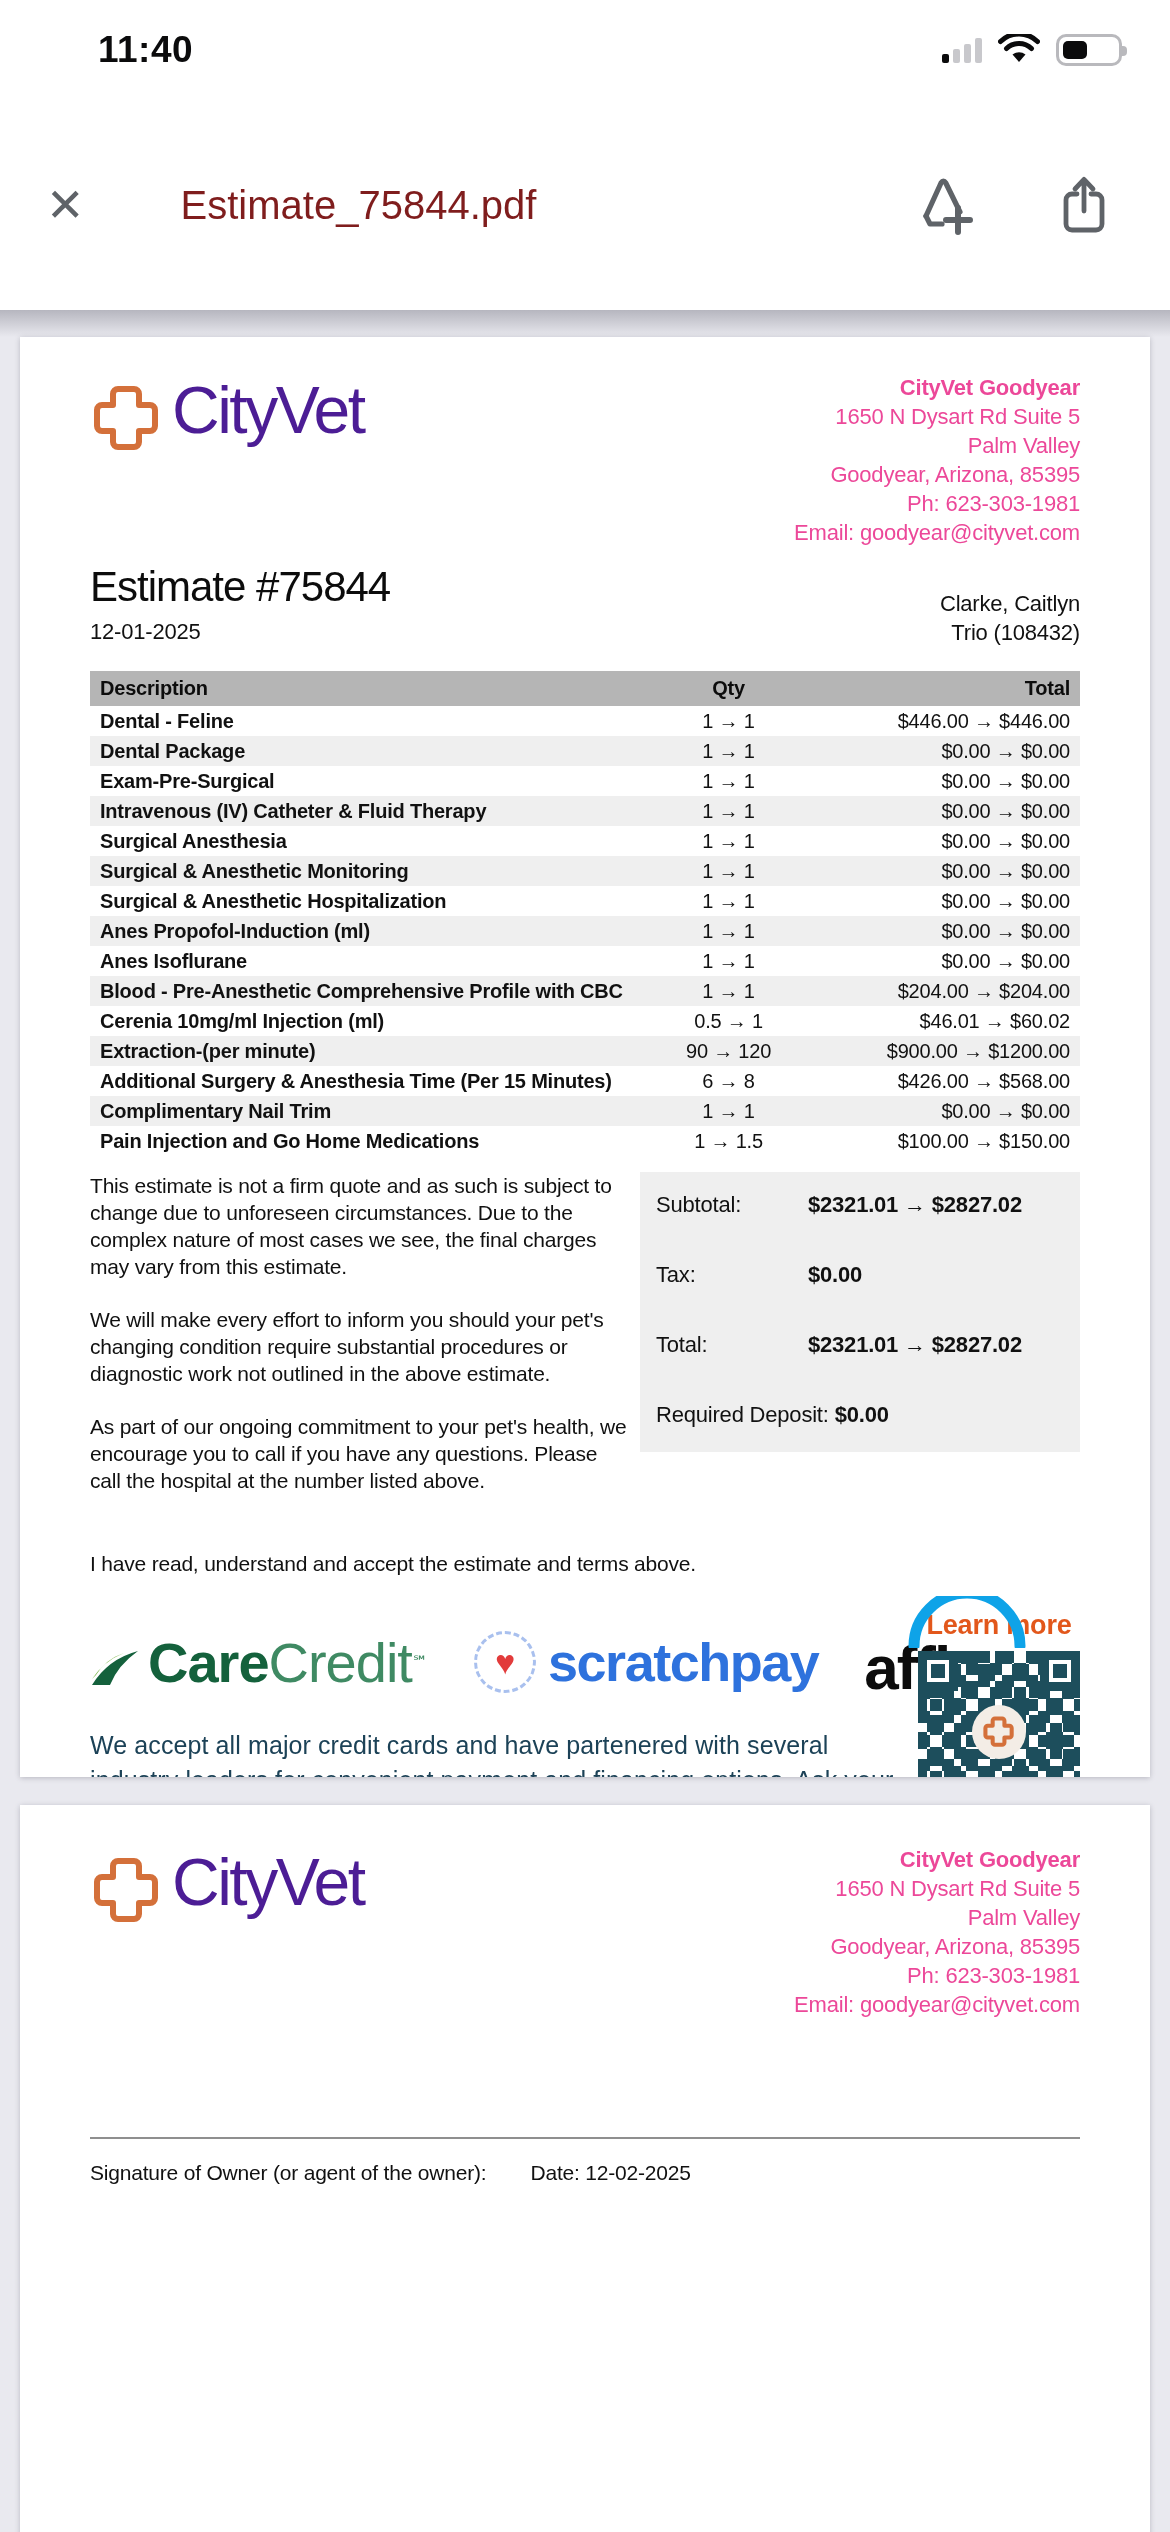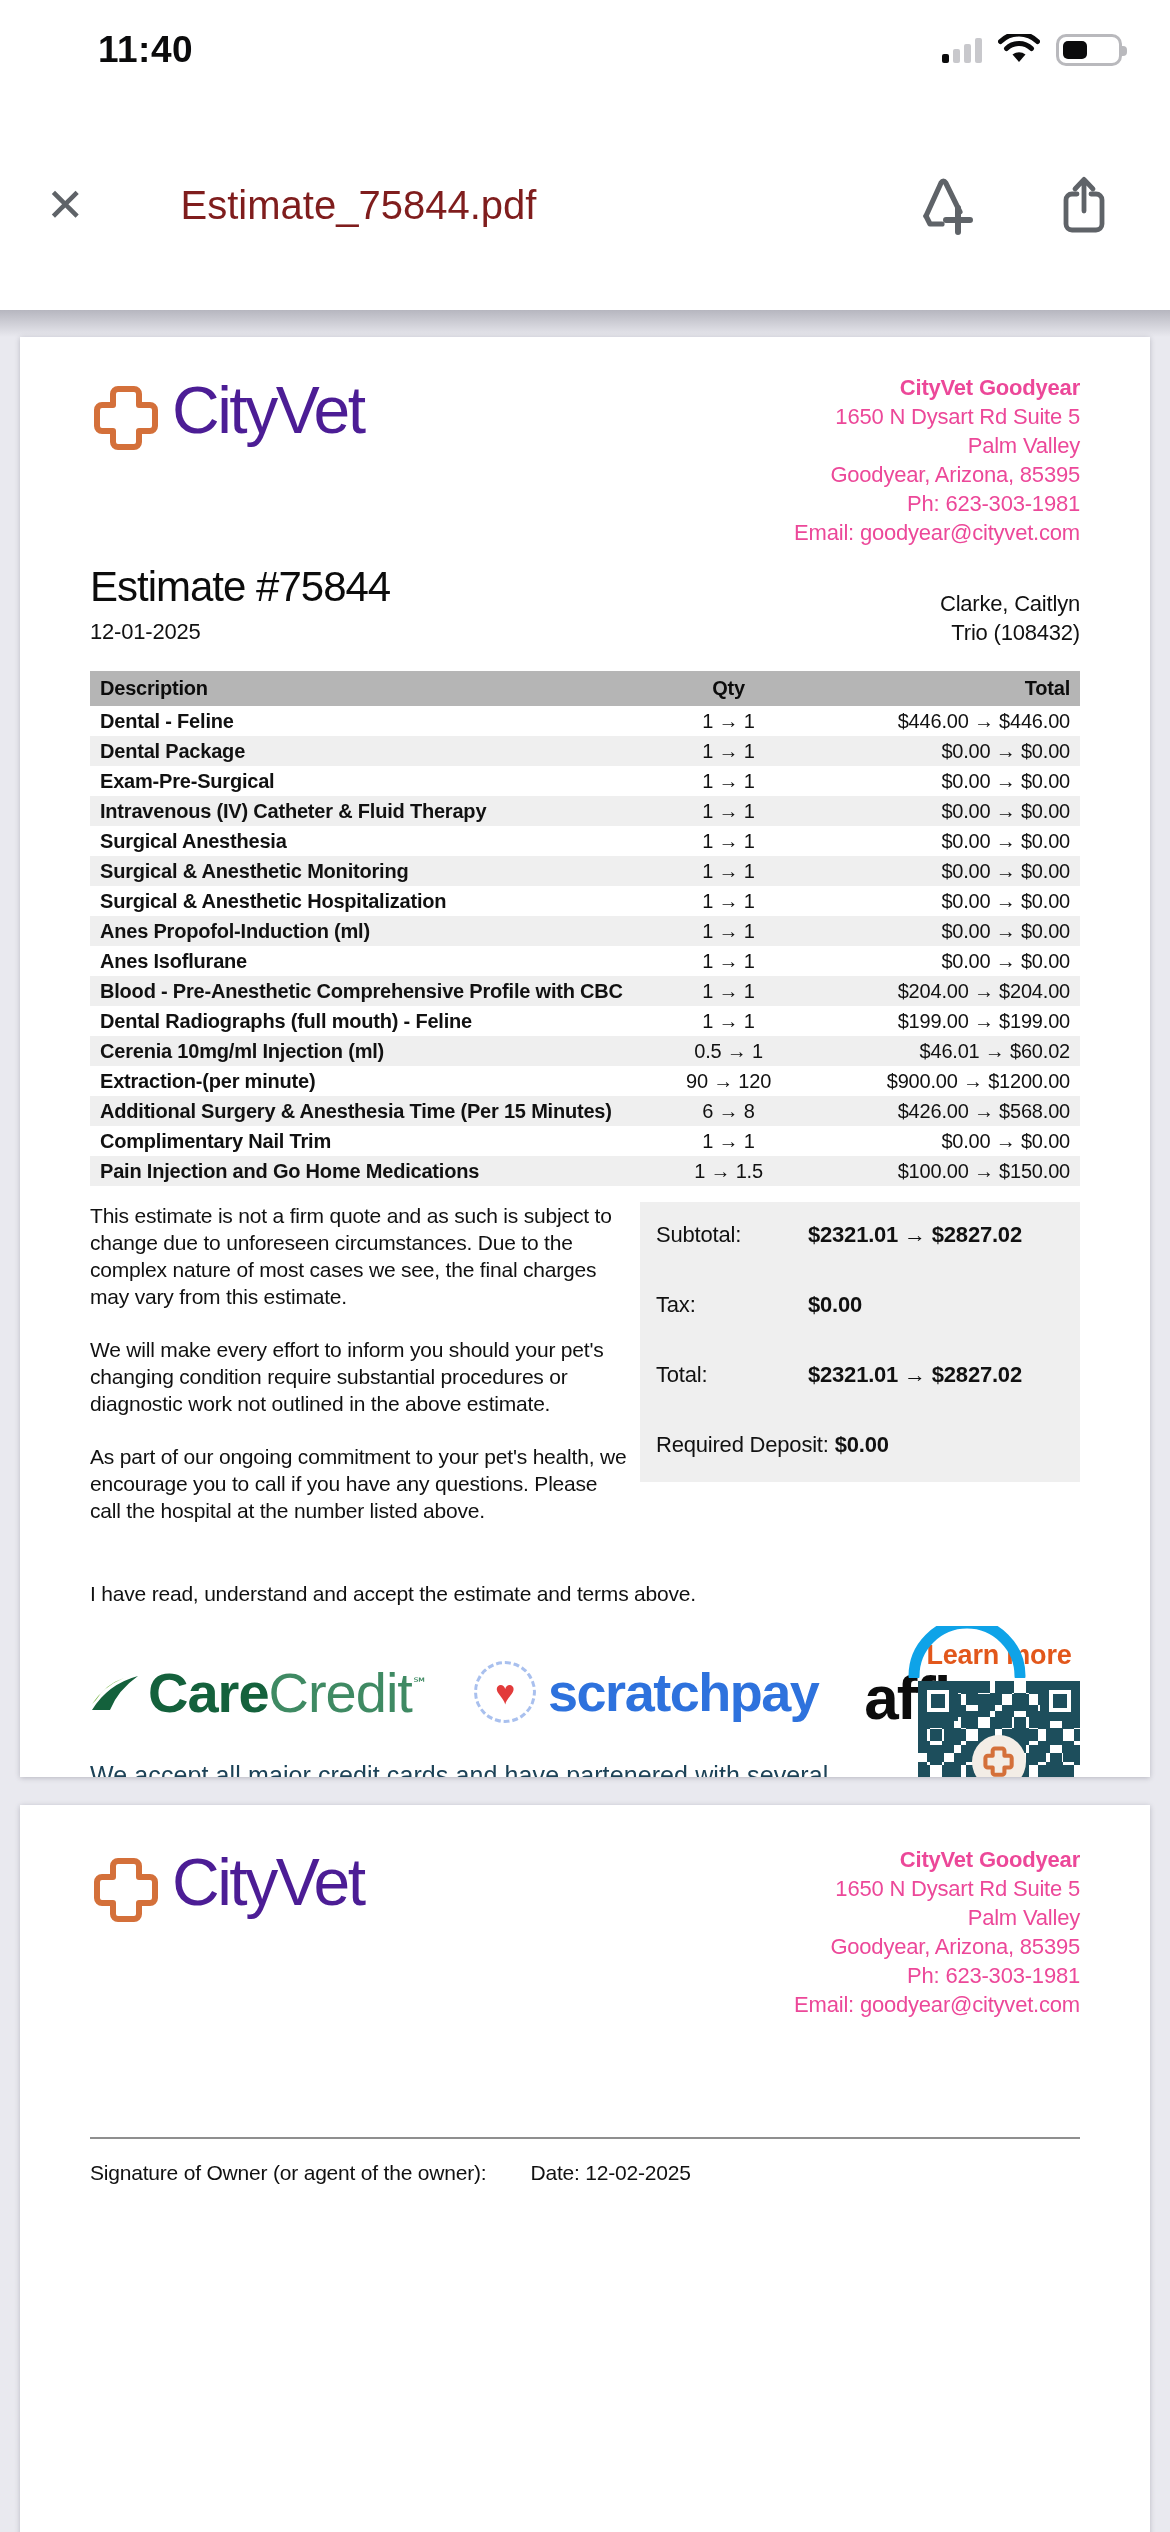--- a/index.html
+++ b/index.html
@@ -69,21 +69,21 @@
   .totals{margin-left:10px;flex:1;background:#efefef;padding:20px 16px 24px;box-sizing:border-box;}
   .trow{display:flex;margin-bottom:44px;font-size:22px;}
   .trow:last-child{margin-bottom:0;text-align:center;}
   .trow .lbl{min-width:152px;}
   .trow .val{font-weight:700;}
   .accept{margin-top:32px;font-size:21px;}
   
   .payments{display:flex;margin-top:40px;}
   .pay-left{width:828px;}
   .logo-row{display:flex;align-items:center;height:92px;gap:46px;}
-  .carecredit{display:flex;align-items:flex-start;}
+  .carecredit{display:flex;align-items:center;}
   .carecredit .leaf{margin:14px 6px 0 0;}
   .cc-care{font-size:56px;font-weight:700;color:#14613c;letter-spacing:-1px;}
   .cc-credit{font-size:56px;font-weight:400;color:#3f8a63;letter-spacing:-1px;}
   .cc-sm{font-size:16px;color:#3f8a63;vertical-align:top;line-height:3;}
   .scratchpay{display:flex;align-items:center;gap:12px;}
   .heart-burst{width:62px;height:62px;border:3px dashed #a9c0ee;border-radius:50%;
     display:flex;align-items:center;justify-content:center;box-sizing:border-box;}
   .heart-burst span{color:#e23b3b;font-size:34px;line-height:1;}
   .sp-text{font-size:54px;font-weight:700;color:#2e72dd;letter-spacing:-1.5px;}
   .affirm{position:relative;padding-top:10px;}
@@ -234,25 +234,20 @@
             <td>Anes Isoflurane</td>
             <td>1 → 1</td>
             <td>$0.00 → $0.00</td>
           </tr>
           <tr>
             <td>Blood - Pre-Anesthetic Comprehensive Profile with CBC</td>
             <td>1 → 1</td>
             <td>$204.00 → $204.00</td>
           </tr>
           <tr>
-            <td>Dental Radiographs (full mouth) - Feline</td>
-            <td>1 → 1</td>
-            <td>$199.00 → $199.00</td>
-          </tr>
-          <tr>
             <td>Cerenia 10mg/ml Injection (ml)</td>
             <td>0.5 → 1</td>
             <td>$46.01 → $60.02</td>
           </tr>
           <tr>
             <td>Extraction-(per minute)</td>
             <td>90 → 120</td>
             <td>$900.00 → $1200.00</td>
           </tr>
           <tr>

